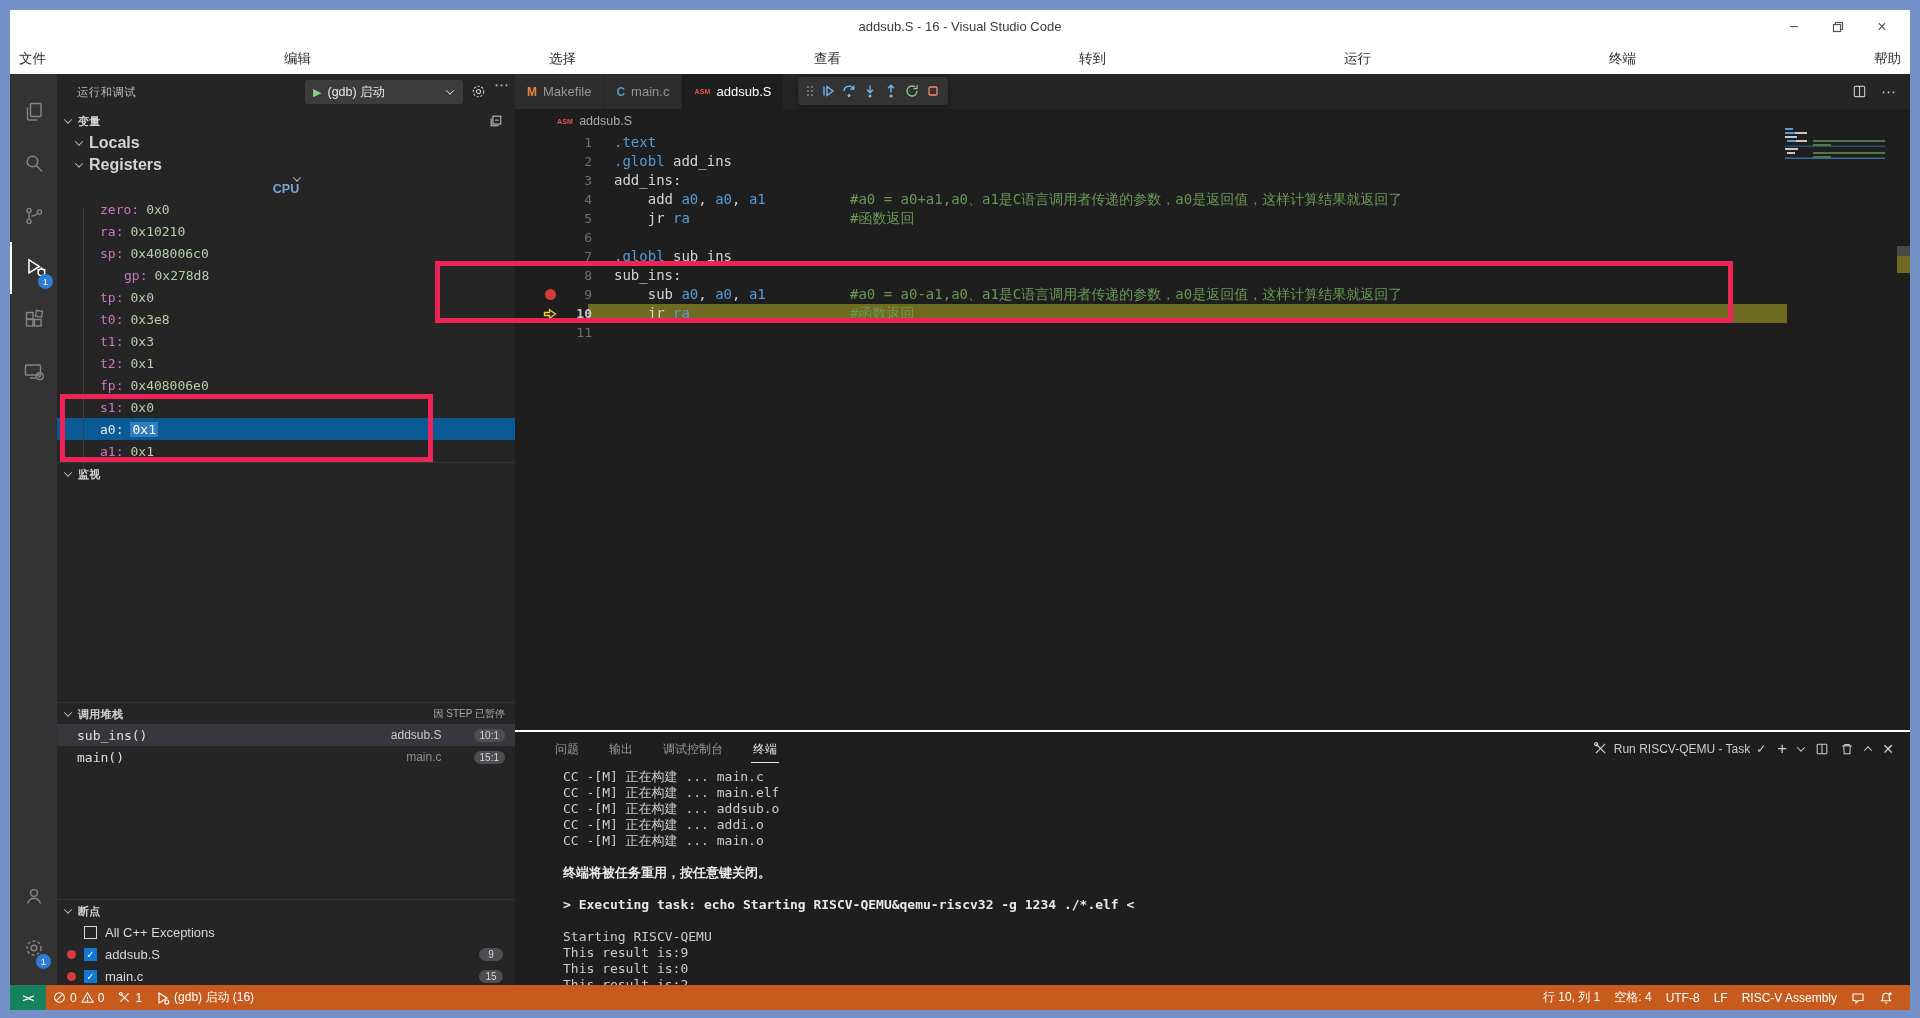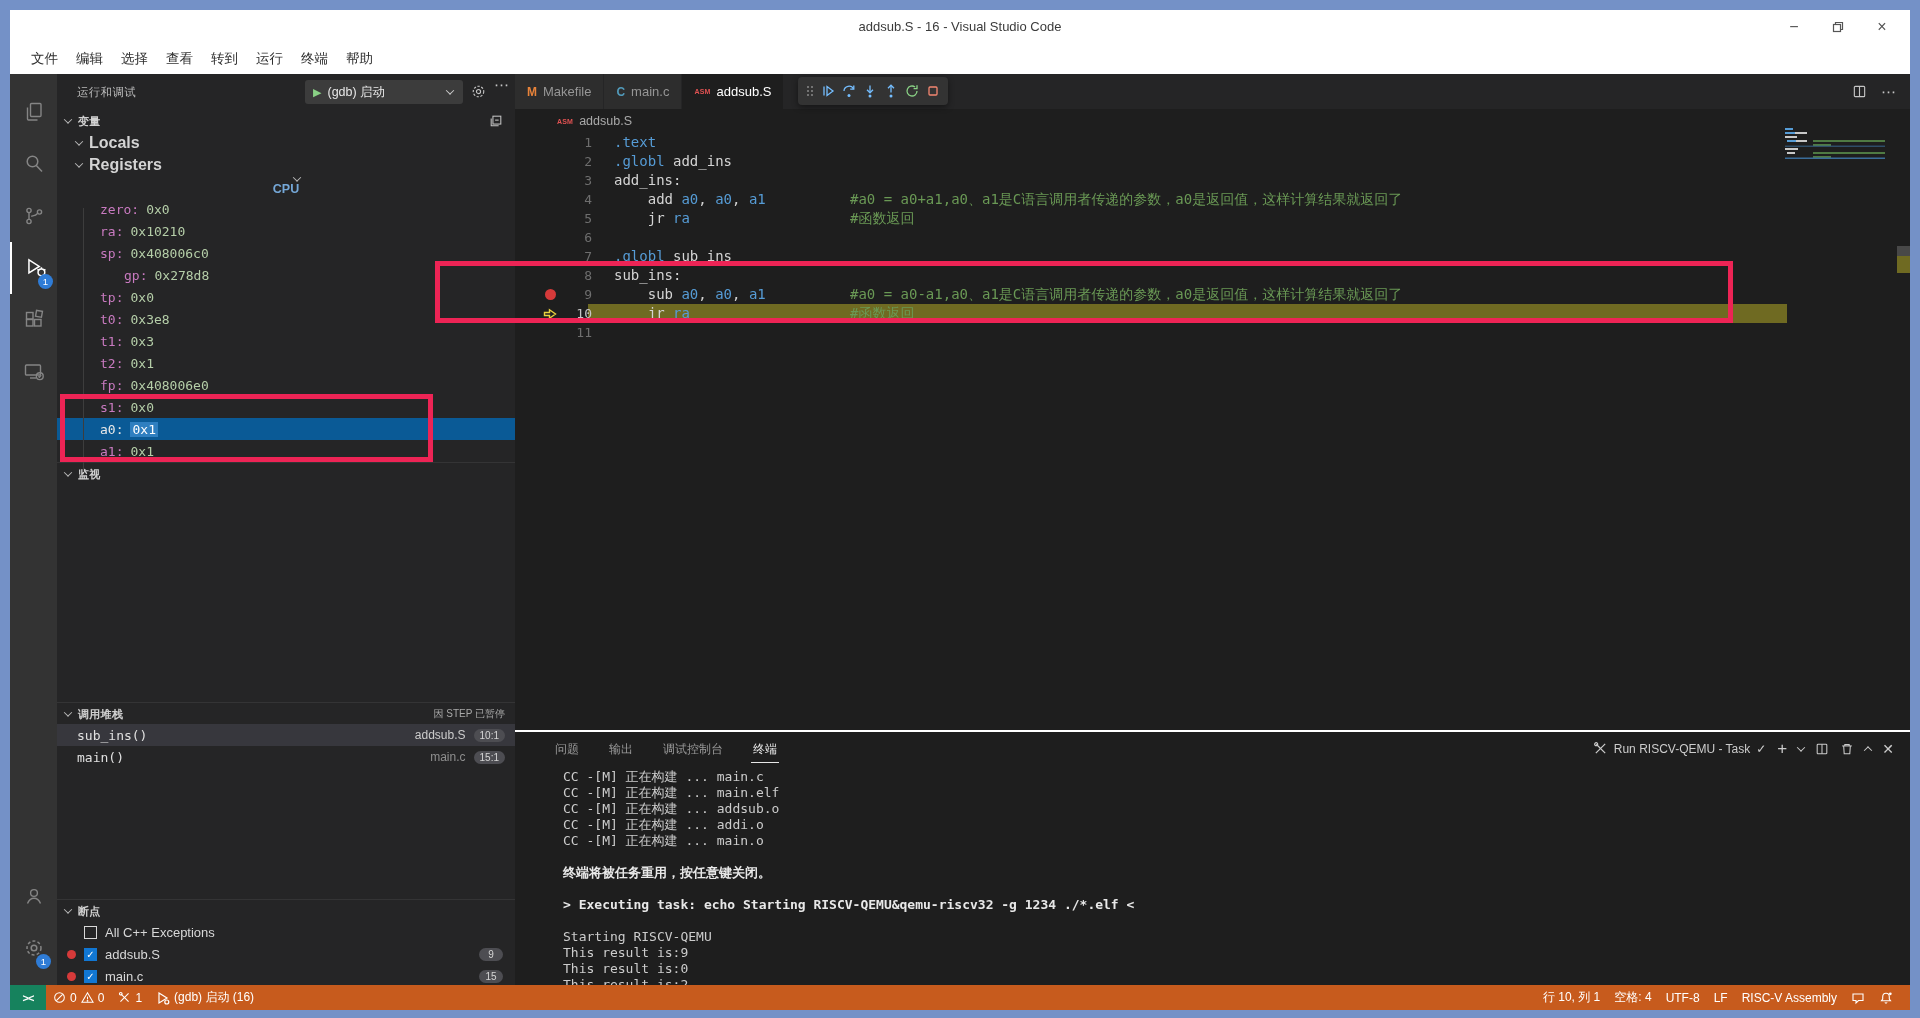--- a/index.html
+++ b/index.html
@@ -5,21 +5,21 @@
   html,body{margin:0;padding:0;}
   body{width:1920px;height:1018px;background:#7491c7;position:relative;overflow:hidden;
        font-family:"Liberation Sans",sans-serif;-webkit-font-smoothing:antialiased;}
   .window{position:absolute;left:10px;top:10px;width:1900px;height:1000px;background:#1e1e1e;}
   
   .titlebar{position:absolute;left:0;top:0;width:100%;height:34px;background:#ffffff;}
   .title-text{position:absolute;left:0;right:0;top:0;height:34px;line-height:34px;text-align:center;
               color:#3b3b3b;font-size:13px;}
   .win-controls{position:absolute;right:6px;top:0;height:34px;display:flex;align-items:center;}
   .win-btn{width:44px;height:34px;display:flex;align-items:center;justify-content:center;color:#555;font-size:16px;}
-  .menubar{position:absolute;left:0;top:34px;width:100%;height:30px;background:#ffffff;display:flex;align-items:center;padding-left:12px;box-sizing:border-box;}
+  .menubar{position:absolute;left:0;top:34px;width:100%;height:30px;background:#ffffff;display:flex;align-items:center;padding-left:0;box-sizing:border-box;justify-content:space-between;}
   .menu-item{padding:0 9px;font-size:13.5px;color:#2f2f2f;height:30px;line-height:30px;}
   
   .activitybar{position:absolute;left:0;top:64px;width:47px;height:911px;background:#333333;}
   .act-item{position:absolute;left:0;width:47px;height:52px;display:flex;align-items:center;justify-content:center;color:#858585;}
   .act-item.active{color:#ffffff;border-left:2px solid #ffffff;}
   .act-badge{position:absolute;right:6px;bottom:5px;min-width:15px;height:15px;border-radius:8px;background:#2f7cd6;
              color:#fff;font-size:9.5px;line-height:15px;text-align:center;padding:0 2px;box-sizing:border-box;}
   svg{display:block;}
   
   .sidebar{position:absolute;left:47px;top:64px;width:458px;height:911px;background:#252526;overflow:hidden;color:#cccccc;}
@@ -40,21 +40,21 @@
   .grp-label{font-weight:bold;font-size:16px;color:#d4d4d4;}
   .cpu-label{font-weight:bold;font-size:12.5px;color:#75a8d8;}
   .mono{font-family:"DejaVu Sans Mono",monospace;}
   .reg-name{color:#c97ac0;}
   .reg-val{color:#b5cea8;margin-left:7px;}
   .row-sel{background:#0a5a96;}
   .row-sel .reg-name{color:#e8e8e8;}
   .row-sel .reg-val{color:#ffffff;background:#2f7fc0;padding:0 2px;}
   .indent-guide{position:absolute;left:26px;top:134px;width:1px;height:264px;background:#3d3d3d;}
   .cs-status{margin-left:auto;margin-right:10px;font-size:10px;color:#a8a8a8;font-weight:normal;}
-  .frame-row{font-family:"DejaVu Sans Mono",monospace;font-size:13px;color:#e0e0e0;}
+  .frame-row{font-family:"DejaVu Sans Mono",monospace;font-size:13px;color:#e0e0e0;gap:24px;}
   .frame-row .ffile{margin-left:auto;font-family:"Liberation Sans",sans-serif;font-size:12px;color:#cccccc;}
   .frame-row .ffile.dim{color:#8f8f8f;}
   .pill{margin:0 10px 0 8px;background:#4d4d52;border-radius:8px;font-size:10px;padding:1px 6px;color:#d5d5d5;
         font-family:"Liberation Sans",sans-serif;}
   .bp-dot{width:9px;height:9px;border-radius:50%;background:#d63a3a;flex:none;}
   .cb{width:13px;height:13px;border:1.5px solid #d8d8d8;box-sizing:border-box;flex:none;background:transparent;}
   .cb.on{border:none;background:#1177d3;color:#fff;font-size:10px;line-height:13px;text-align:center;}
   .bp-badge{margin-left:auto;margin-right:12px;background:#4d4d52;border-radius:8px;min-width:16px;text-align:center;
             font-size:10px;padding:1px 4px;color:#d5d5d5;}
   
@@ -64,21 +64,21 @@
   .tab.active{background:#1e1e1e;color:#ffffff;}
   .tab .ticon{font-weight:bold;margin-right:6px;font-size:12px;}
   .asm-chip{font-size:7px;font-weight:bold;color:#e05252;margin-right:6px;letter-spacing:.2px;}
   .editor-actions{position:absolute;right:14px;top:64px;height:35px;display:flex;align-items:center;gap:14px;color:#c5c5c5;}
   .breadcrumb{position:absolute;left:505px;top:99px;width:1395px;height:24px;background:#1e1e1e;display:flex;
               align-items:center;padding-left:42px;box-sizing:border-box;color:#a9a9a9;font-size:12.5px;}
   .code-area{position:absolute;left:505px;top:123px;width:1395px;height:577px;background:#1e1e1e;}
   .code-row{position:absolute;left:0;width:100%;height:19px;line-height:19px;font-family:"DejaVu Sans Mono",monospace;font-size:14px;white-space:pre;}
   .glyph{position:absolute;left:26px;top:0;width:18px;height:19px;display:flex;align-items:center;justify-content:center;}
   .lnum{position:absolute;left:45px;top:0;width:32px;text-align:right;color:#6e6e6e;font-size:13px;}
-  .code-row.cur .lnum{color:#c6c6c6;}
+  .code-row.cur .lnum{color:#c6c6c6;font-weight:bold;}
   .ctext{position:absolute;left:99px;top:0;}
   .cmt{position:absolute;left:335px;top:0;color:#6a9955;}
   .tok-dir{color:#569cd6;} .tok-plain{color:#d4d4d4;} .tok-reg{color:#569cd6;}
   .curline{position:absolute;left:73px;width:1199px;height:19px;background:#6f6a22;}
   .dbg-toolbar{position:absolute;left:788px;top:67px;width:150px;height:28px;background:#333333;border-radius:4px;
                box-shadow:0 2px 6px rgba(0,0,0,.45);display:flex;align-items:center;justify-content:center;gap:5px;z-index:30;}
   .minimap{position:absolute;left:1773px;top:116px;}
   .ov-grey{position:absolute;left:1887px;top:236px;width:13px;height:10px;background:#5a5a5a;opacity:.7;}
   .ov-olive{position:absolute;left:1887px;top:246px;width:13px;height:17px;background:#6f6a22;}
   

